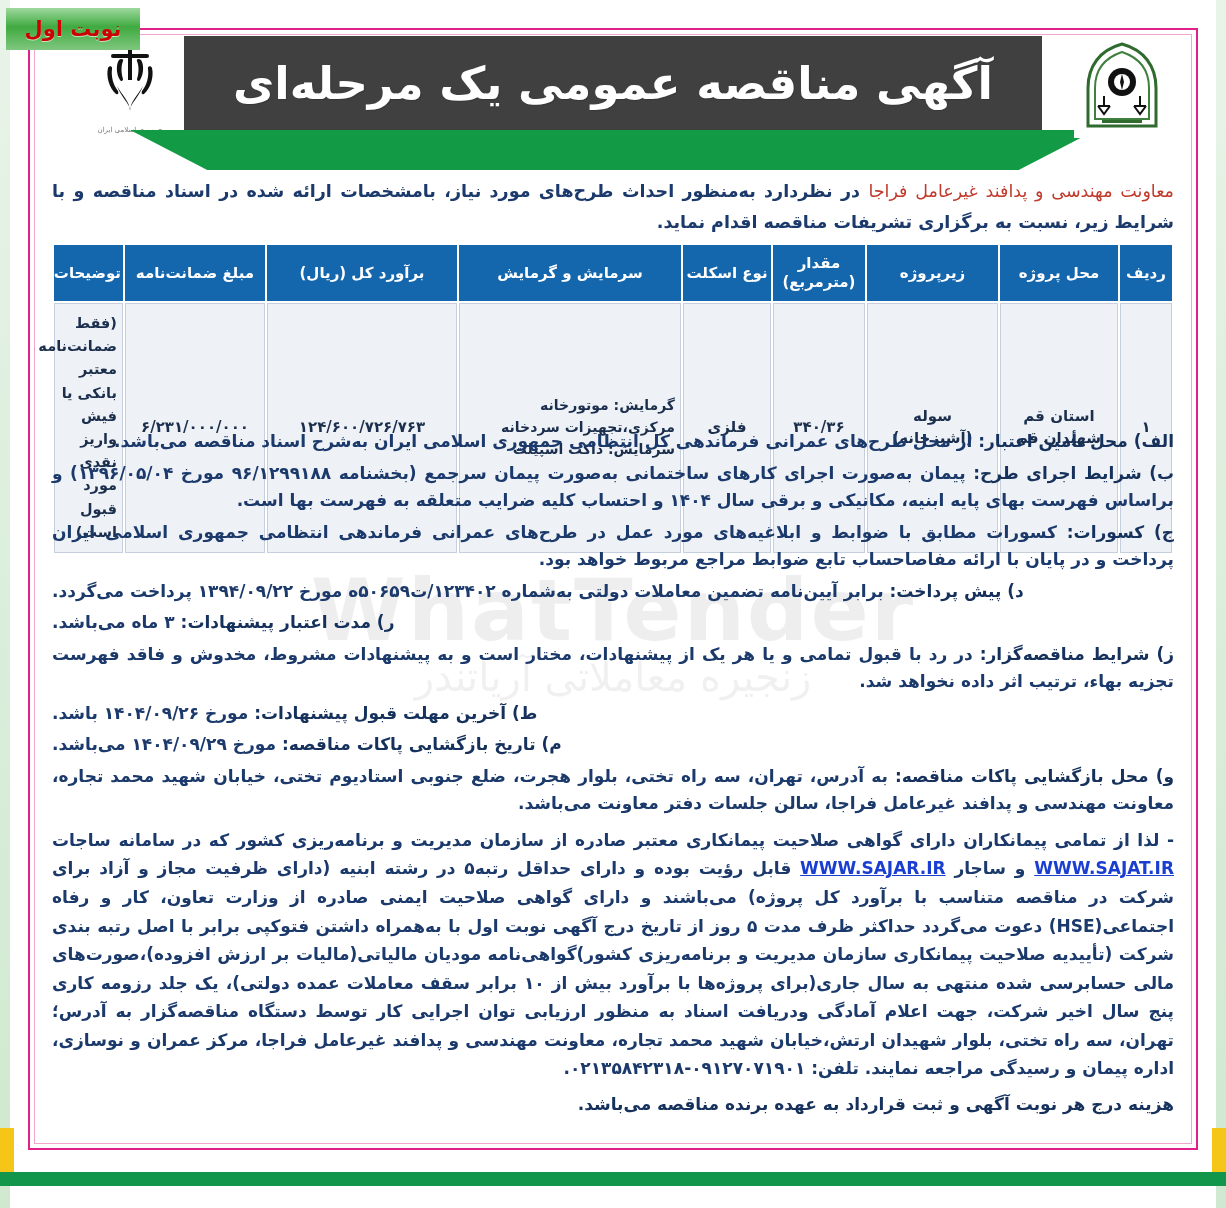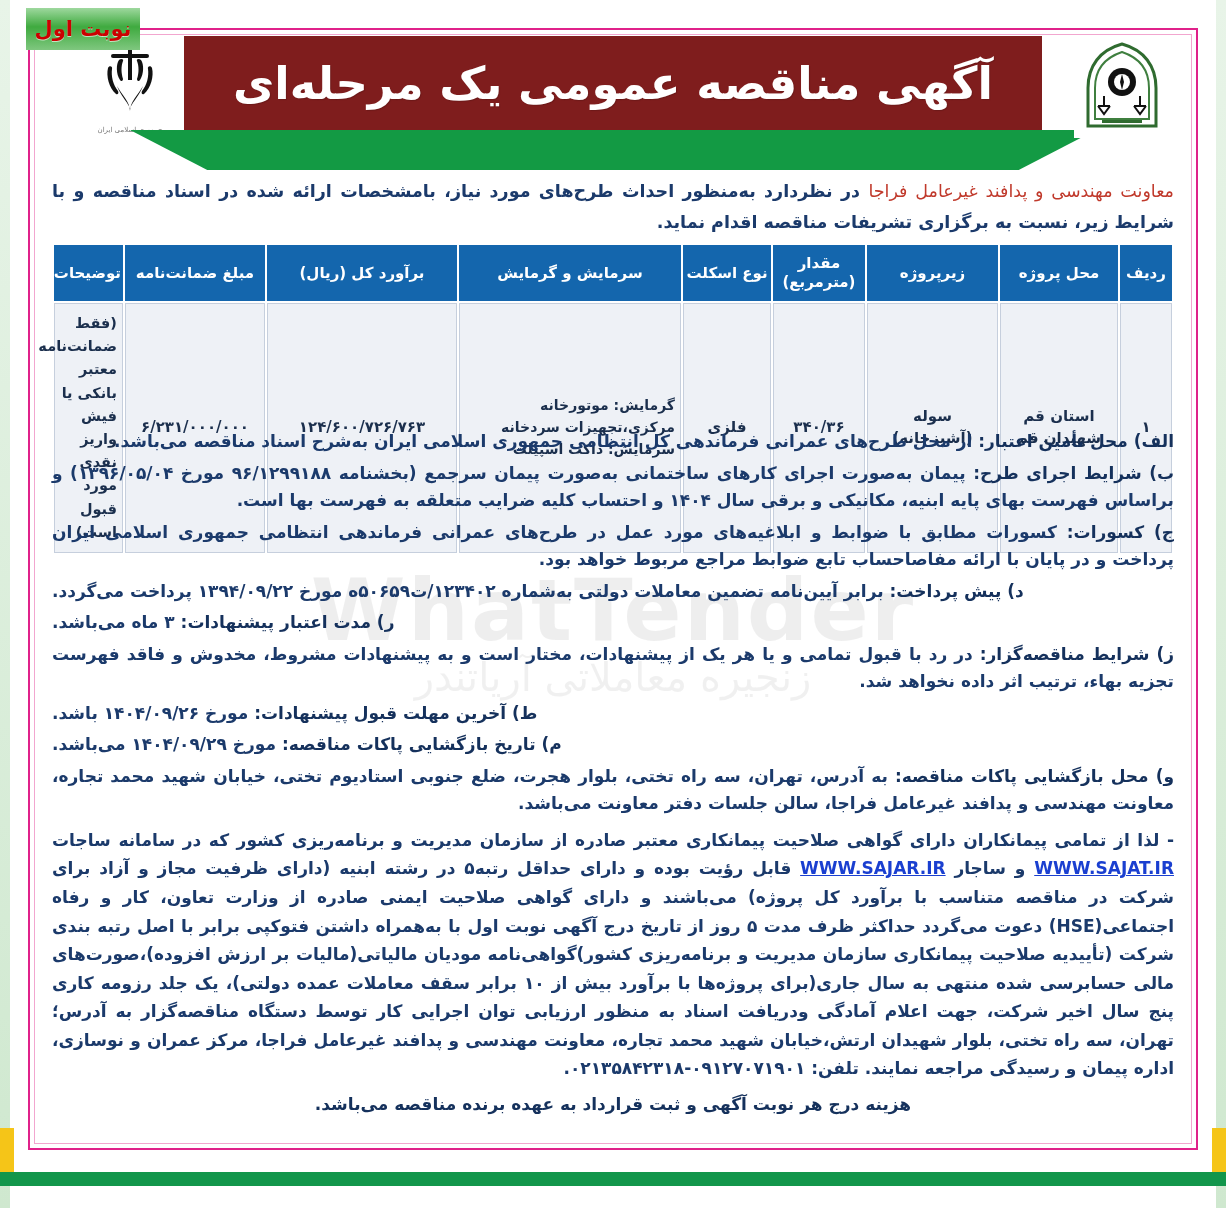--- a/index.html
+++ b/index.html
@@ -59,21 +59,21 @@
     top: 34px; bottom: 64px;
     border: 1px solid #f2a6cf;
     pointer-events: none;
   }
 
   
   .noubat-badge {
     position: absolute;
     top: 8px; right: 1086px;
     left: 6px;
-    width: 114px;
+    width: 134px;
     height: 42px;
     background: linear-gradient(180deg, #9ed89e 0%, #3faa3f 45%, #7fc77f 100%);
     display: flex;
     align-items: center;
     justify-content: center;
     color: #cc0000;
     font-weight: bold;
     font-size: 21px;
     letter-spacing: -0.5px;
     text-shadow: 0 1px 0 rgba(255,255,255,.6);
@@ -83,21 +83,21 @@
   
   .header {
     position: absolute;
     top: 36px; left: 40px; right: 40px;
     height: 108px;
   }
   .header-band {
     position: absolute;
     top: 0; left: 144px; right: 144px;
     height: 94px;
-    background: #7f1d1d;
+    background: #404040;
     display: flex;
     align-items: center;
     justify-content: center;
   }
   .header-title {
     color: #ffffff;
     font-size: 45px;
     font-weight: bold;
     letter-spacing: -1px;
     white-space: nowrap;
@@ -191,21 +191,21 @@
   .final-para a, .link {
     color: #1a3fd0;
     text-decoration: underline;
     font-weight: bold;
     direction: ltr;
     unicode-bidi: embed;
     display: inline-block;
   }
   .footer-note {
     margin-top: 8px;
-    text-align: center;
+    text-align: right;
     font-weight: bold;
     font-size: 17px;
     color: #15315c;
   }
 
   
   .watermark {
     position: absolute;
     left: 0; right: 0;
     top: 560px;

